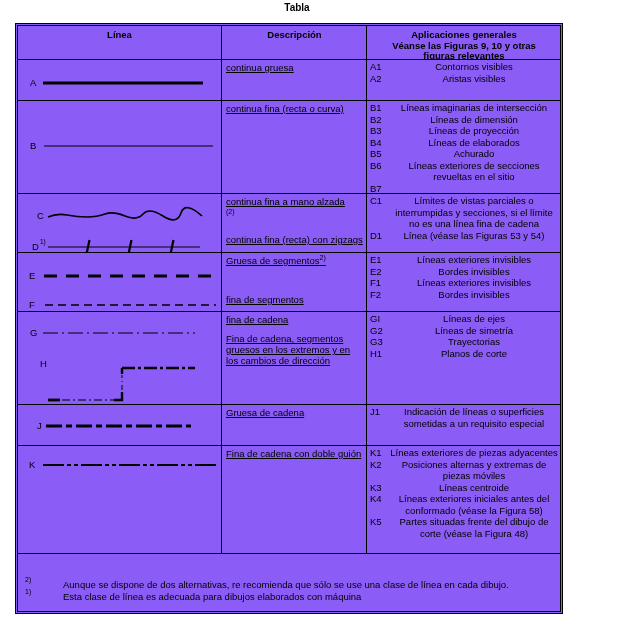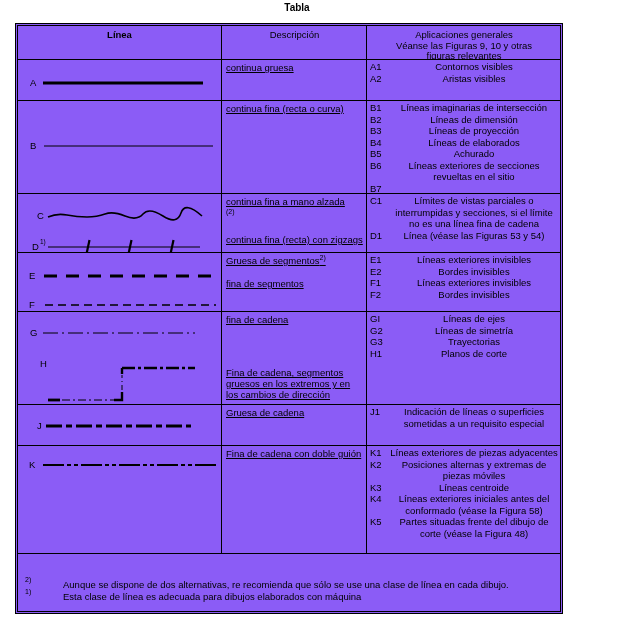--- a/index.html
+++ b/index.html
@@ -16,21 +16,21 @@
   .tbl{
     position:absolute;left:15px;top:23px;width:548px;
     border:3px double #000;box-sizing:border-box;background:#8b5cf6;
   }
   .trow{display:flex;border-bottom:1px solid #000;box-sizing:border-box;overflow:hidden;}
   .trow.last{border-bottom:none;}
   .c1{width:203px;flex-shrink:0;border-right:1px solid #000;position:relative;overflow:hidden;}
   .c2{width:145px;flex-shrink:0;border-right:1px solid #000;box-sizing:border-box;
       padding:2px 3px 0 4px;line-height:11px;overflow:hidden;}
   .c3{flex:1;padding:1px 2px 0 3px;overflow:hidden;}
-  .hdr .c1,.hdr .c2,.hdr .c3{font-weight:normal;text-align:center;padding-top:4px;line-height:10.5px;}
+  .hdr .c1,.hdr .c2,.hdr .c3{font-weight:bold;text-align:center;padding-top:4px;line-height:10.5px;}
   .app{display:flex;line-height:11.5px;}
   .app .code{width:20px;flex-shrink:0;}
   .app .atext{flex:1;text-align:center;}
   .desc{line-height:11px;text-decoration:underline;}
   .supline{font-size:7px;line-height:9px;}
   sup{font-size:7px;line-height:0;}
   svg{display:block;}
   svg text{font-family:"Liberation Sans",sans-serif;font-size:9.5px;fill:#000;}
   svg text.lsup{font-size:6.5px;}
   .fnrow{display:block;padding-top:8px;}
@@ -154,21 +154,21 @@
       <div class="c1">
         <svg width="203" height="58" viewBox="0 0 203 58">
           <text x="11" y="26">E</text>
           <line x1="26" y1="23" x2="198" y2="23" stroke="#000" stroke-width="3" stroke-dasharray="13 9"></line>
           <text x="11" y="55">F</text>
           <line x1="27" y1="52" x2="198" y2="52" stroke="#000" stroke-width="1.6" stroke-dasharray="8 5"></line>
         </svg>
       </div>
       <div class="c2">
         <div class="desc"><span>Gruesa de segmentos</span><sup>2)</sup></div>
-        <div class="desc" style="margin-top:12px">fina de segmentos</div>
+        <div class="desc" style="margin-top:28px">fina de segmentos</div>
       </div>
       <div class="c3">
         <div class="app">
             <span class="code">E1</span>
             <span class="atext">Líneas exteriores invisibles</span>
           </div>
         <div class="app">
             <span class="code">E2</span>
             <span class="atext">Bordes invisibles</span>
           </div>
@@ -192,21 +192,21 @@
           <path d="M44 88 H96" fill="none" stroke="#000" stroke-width="1.2" stroke-dasharray="8 3 2 3"></path>
           <line x1="30" y1="88" x2="42" y2="88" stroke="#000" stroke-width="2.8"></line>
           <path d="M96 88 H104 V80" fill="none" stroke="#000" stroke-width="2.4"></path>
           <line x1="104" y1="78" x2="104" y2="63" stroke="#000" stroke-width="1" stroke-dasharray="5 3 1 3"></line>
           <path d="M104 62 V56" fill="none" stroke="#000" stroke-width="2.4"></path>
           <line x1="104" y1="56" x2="177" y2="56" stroke="#000" stroke-width="2.6" stroke-dasharray="13 3 3 3"></line>
         </svg>
       </div>
       <div class="c2">
         <div class="desc">fina de cadena</div>
-        <div class="desc" style="margin-top:42px">Fina de cadena, segmentos gruesos en los extremos  y en los cambios de dirección</div>
+        <div class="desc" style="margin-top:8px">Fina de cadena, segmentos gruesos en los extremos  y en los cambios de dirección</div>
       </div>
       <div class="c3">
         <div class="app">
             <span class="code">GI</span>
             <span class="atext">Líneas de ejes</span>
           </div>
         <div class="app">
             <span class="code">G2</span>
             <span class="atext">Líneas de simetría</span>
           </div>

